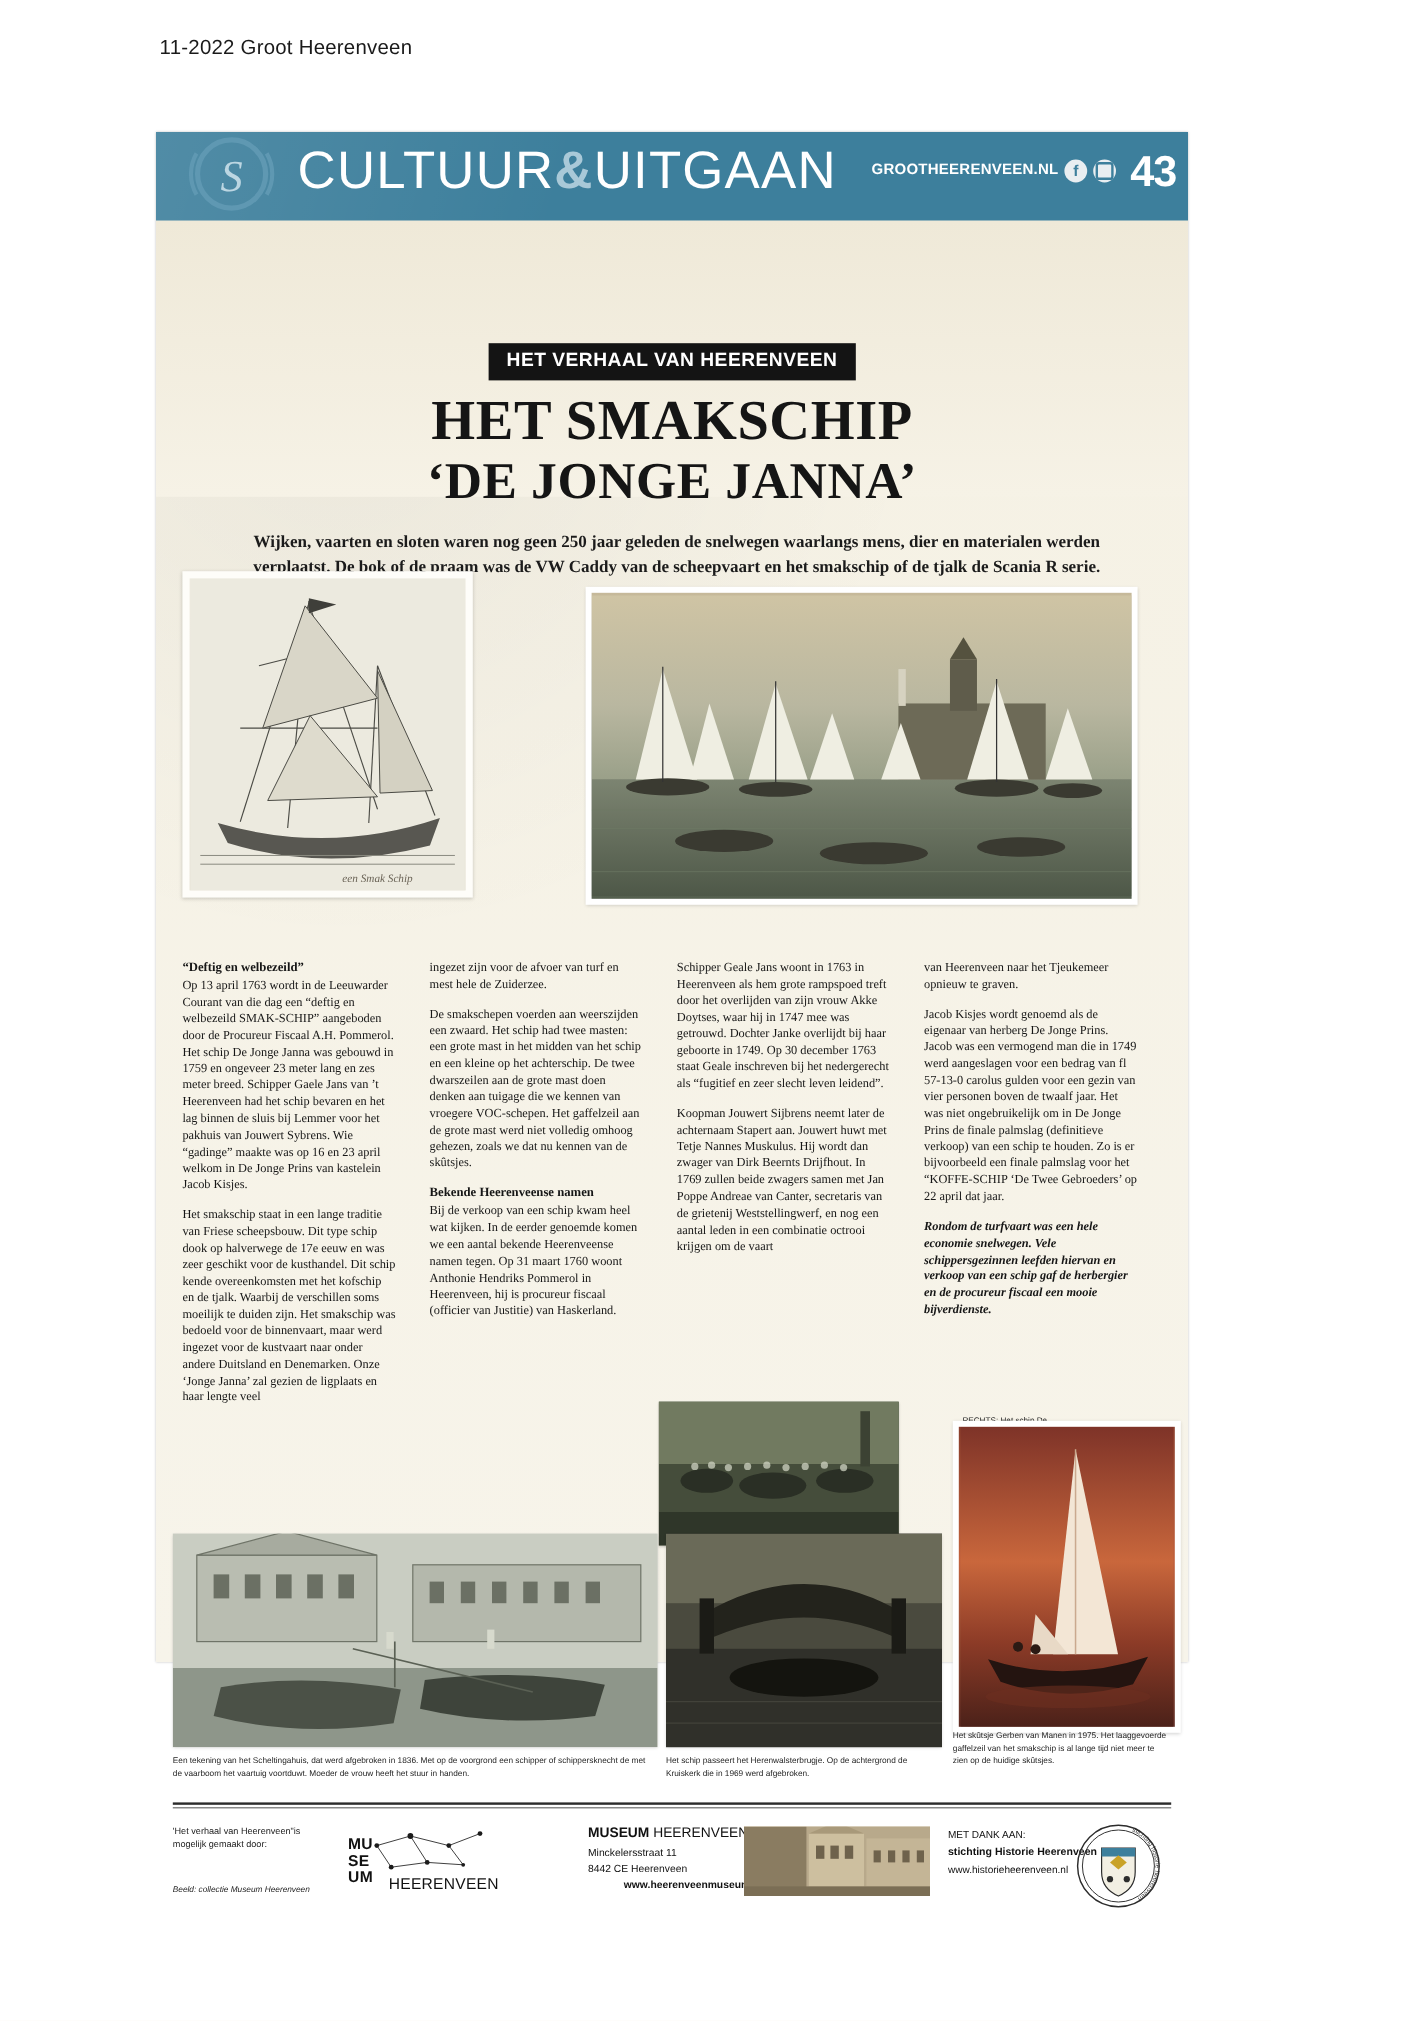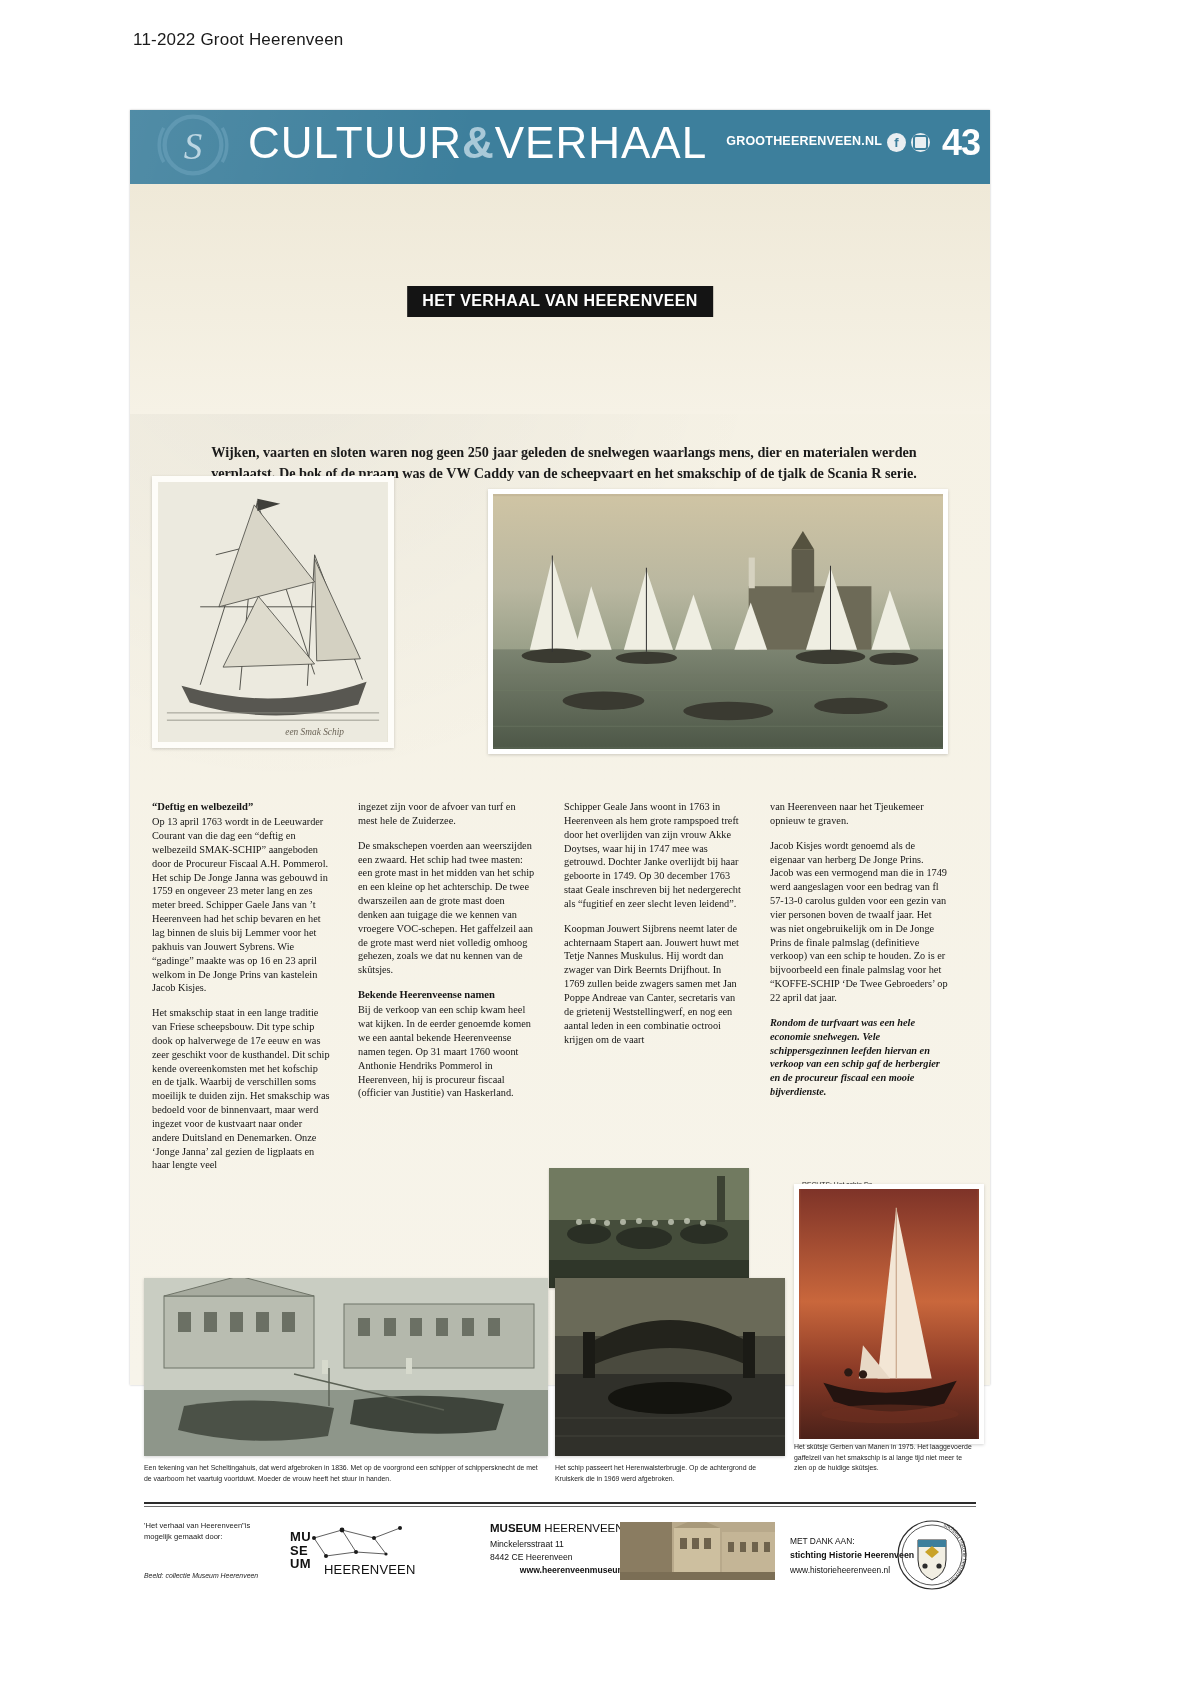--- a/index.html
+++ b/index.html
@@ -177,21 +177,21 @@
     position:absolute; left:360px; top:4px; width:175px;
     font-size:8.6px; line-height:1.55; color:#111;
   }
   .museum-addr .b{ font-weight:700;text-align:center; }
   .museum-addr .big{ font-size:11.5px; font-weight:700; }
   .foot-img{
     position:absolute; left:490px; top:6px; width:155px; height:58px;
     background:linear-gradient(#c7b89a,#8d7f66); overflow:hidden;
   }
   .thanks{
-    position:absolute; left:660px; top:18px; width:180px;
+    position:absolute; left:660px; top:6px; width:180px;
     font-size:8.4px; line-height:1.7; color:#111;
   }
   .thanks .b{ font-weight:700; font-size:8.8px; }
   .seal{
     position:absolute; right:18px; top:0px; width:80px; height:78px;
   }
 </style>
 </head>
 <body>
 
@@ -203,35 +203,39 @@
     <div class="sheen"></div>
 
     <svg class="logo-mark" viewBox="0 0 100 100">
       <circle cx="50" cy="50" r="33" fill="none" stroke="#5f98b2" stroke-width="5"></circle>
       <path d="M16 30 A40 40 0 0 0 16 70" fill="none" stroke="#5f98b2" stroke-width="4"></path>
       <path d="M84 30 A40 40 0 0 1 84 70" fill="none" stroke="#5f98b2" stroke-width="4"></path>
       <text x="50" y="66" font-size="43" font-family="Liberation Serif, serif" font-style="italic" fill="#bcd6e2" text-anchor="middle">S</text>
     </svg>
 
     <div class="banner-title">
-      <span>CULTUUR</span><span class="amp">&amp;</span><span>VERHAAL</span>
+      <span>CULTUUR</span><span class="amp">&amp;</span><span>UITGAAN</span>
     </div>
 
     <div class="banner-url">GROOTHEERENVEEN.NL</div>
     <div class="soc fb">f</div>
     <div class="soc ig">
         <i></i>
       </div>
     <div class="page-no">43</div>
   </div>
 
   <div class="paper">
 
     <div class="kicker">HET VERHAAL VAN HEERENVEEN</div>
 
+    <div class="headline">
+      <span>HET SMAKSCHIP</span>
+      <span class="l2">‘DE JONGE JANNA’</span>
+    </div>
 
     <div class="intro">Wijken, vaarten en sloten waren nog geen 250 jaar geleden de snelwegen waarlangs mens, dier en materialen werden verplaatst. De bok of de praam was de VW Caddy van de scheepvaart en het smakschip of de tjalk de Scania R serie.</div>
 
     <div class="fig fig-etch">
       <div class="inner">
         <svg viewBox="0 0 220 250" width="100%" height="100%">
           <rect width="220" height="250" fill="#eceadf"></rect>
           <g stroke="#4a4a44" stroke-width="0.9" fill="none">
             <line x1="95" y1="18" x2="78" y2="200"></line>
             <line x1="150" y1="70" x2="143" y2="196"></line>

